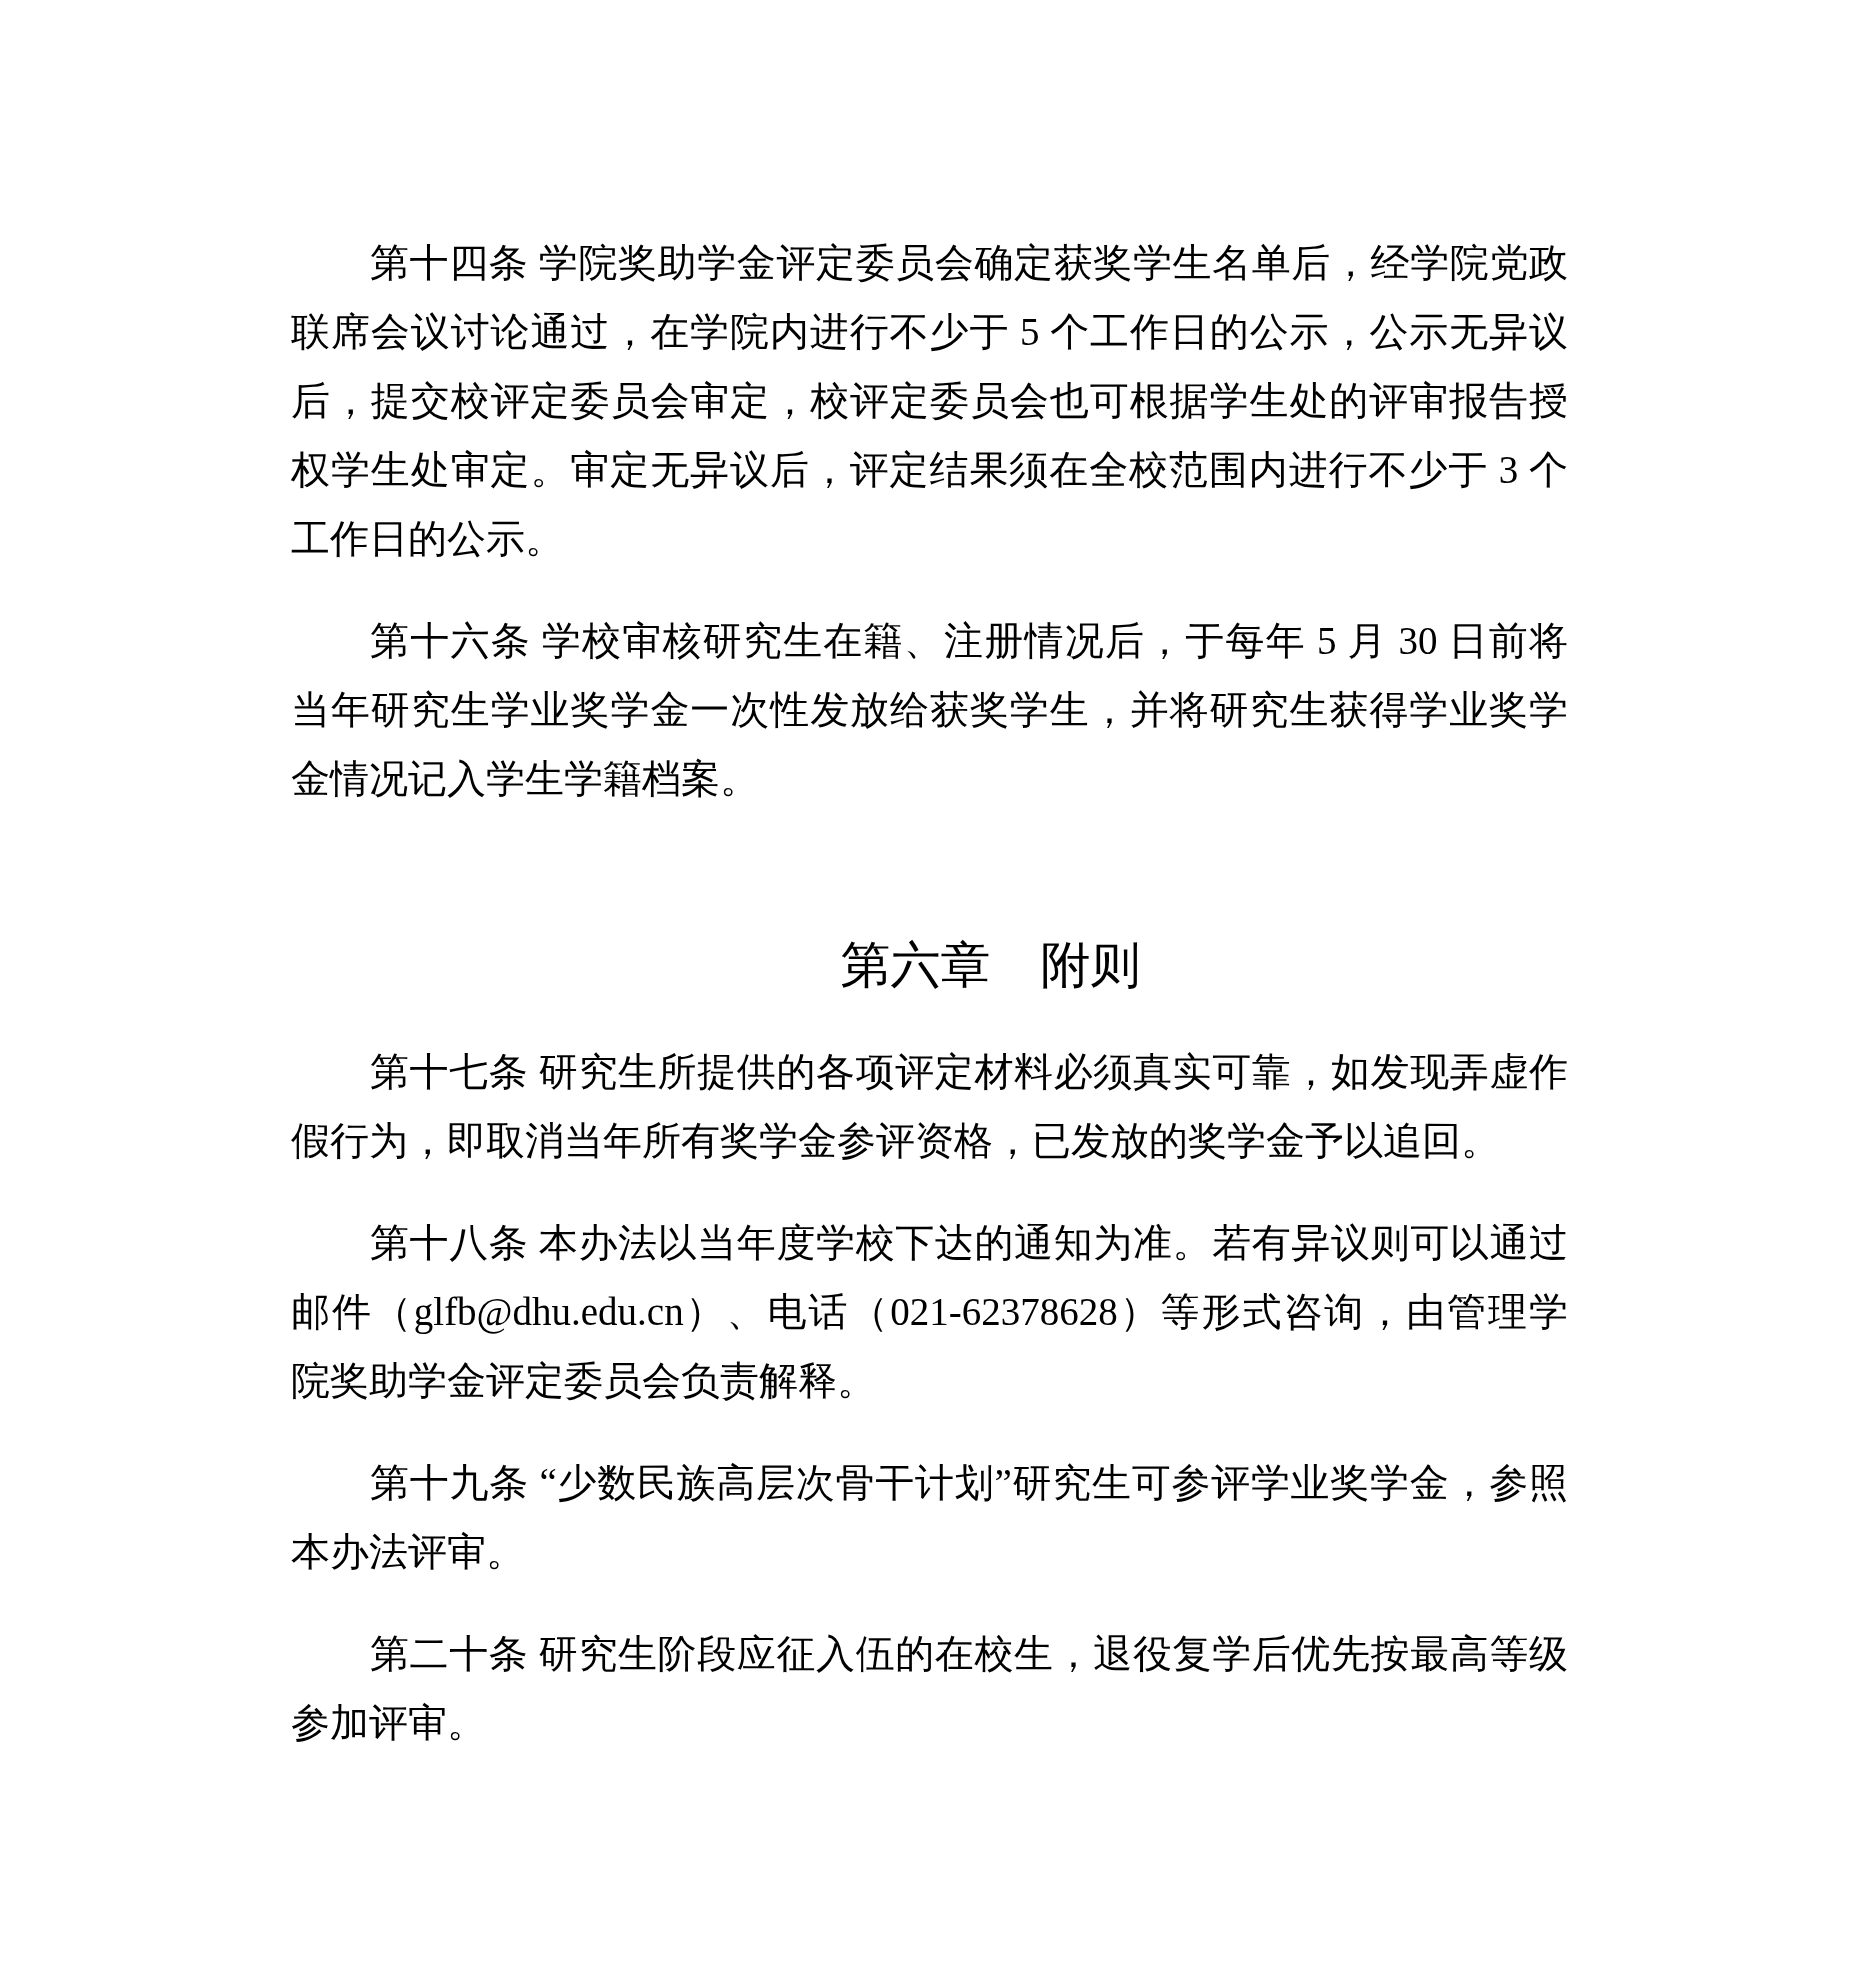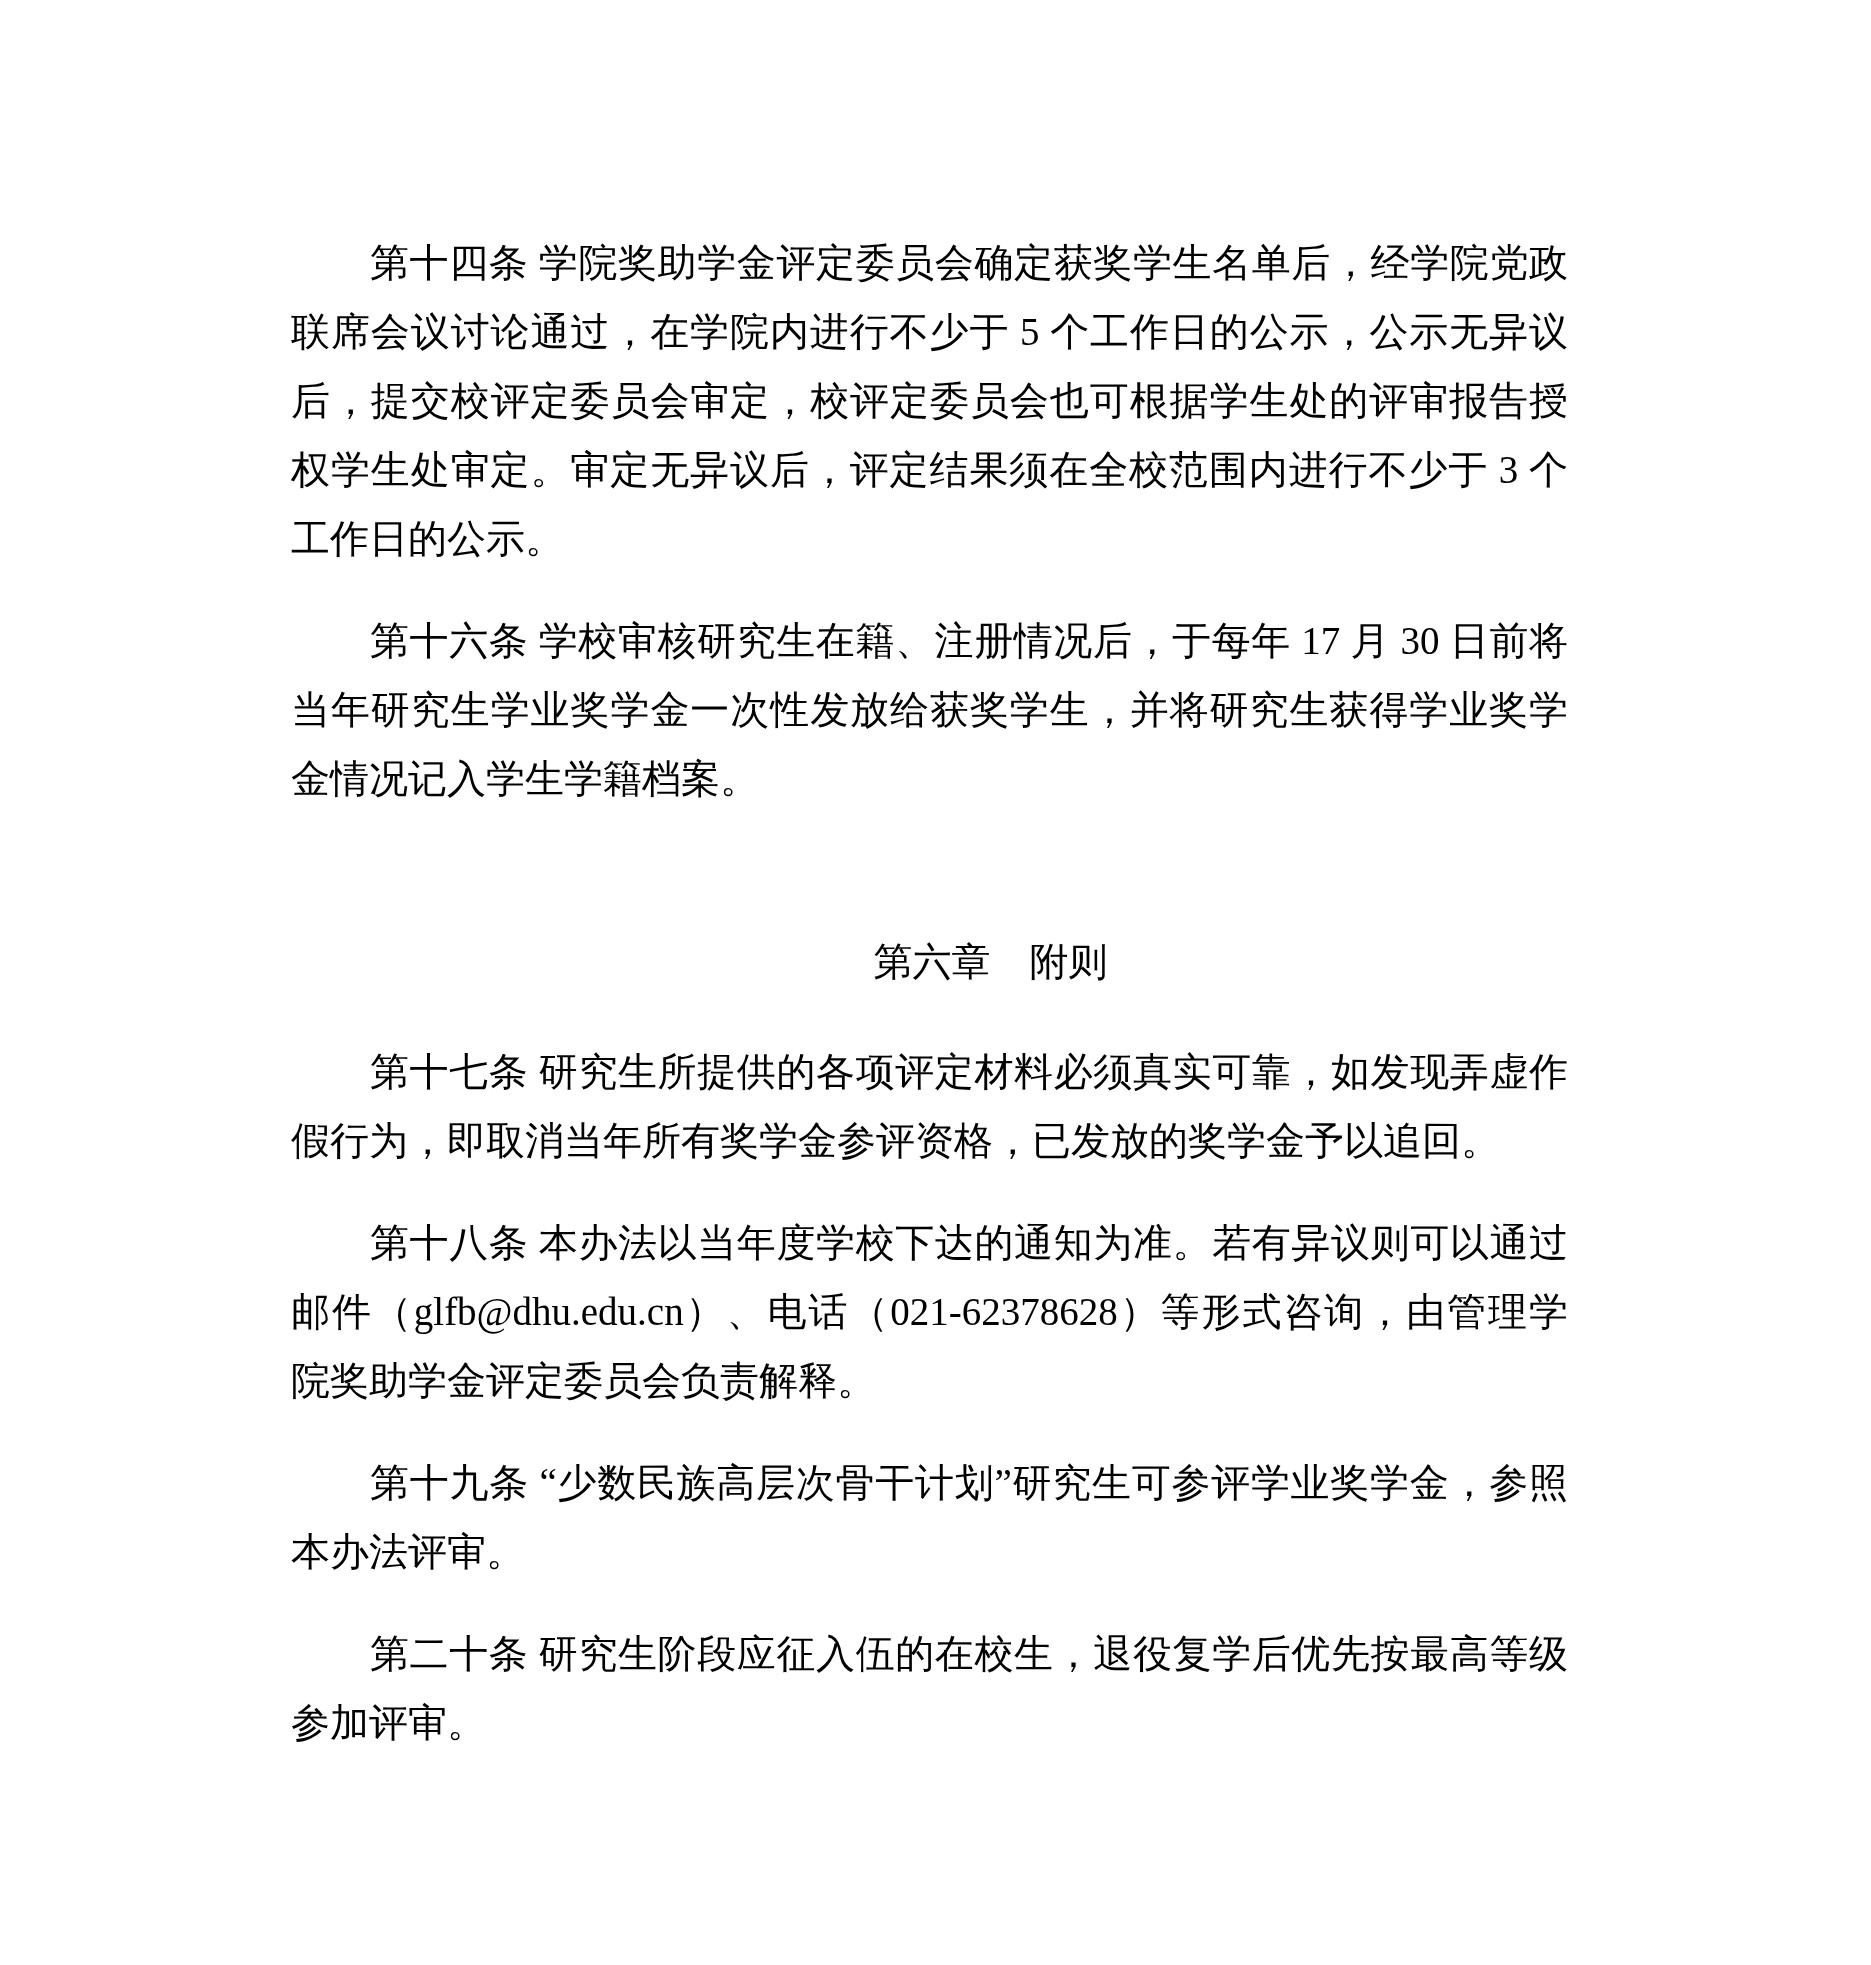--- a/index.html
+++ b/index.html
@@ -22,37 +22,36 @@
   }
   .body-para {
     margin: 0 16px 33px 0;
     text-indent: 79px;
     text-align: justify;
     text-justify: inter-ideograph;
     word-break: break-all;
   }
   .chapter-heading {
     margin: 118px 0 37px 0;
-    font-size: 39px;
+    font-size: 50px;
     font-weight: normal;
     line-height: 69px;
     text-align: center;
     text-indent: 106px;
-    font-family: Liberation Mono, monospace;
   }
 </style>
 </head>
 <body>
 
 <div class="page">
 
   <p class="body-para">第十四条 学院奖助学金评定委员会确定获奖学生名单后，经学院党政联席会议讨论通过，在学院内进行不少于 5 个工作日的公示，公示无异议后，提交校评定委员会审定，校评定委员会也可根据学生处的评审报告授权学生处审定。审定无异议后，评定结果须在全校范围内进行不少于 3 个工作日的公示。</p>
 
 
-  <p class="body-para">第十六条 学校审核研究生在籍、注册情况后，于每年 17 月 30 日前将当年研究生学业奖学金一次性发放给获奖学生，并将研究生获得学业奖学金情况记入学生学籍档案。</p>
+  <p class="body-para">第十六条 学校审核研究生在籍、注册情况后，于每年 5 月 30 日前将当年研究生学业奖学金一次性发放给获奖学生，并将研究生获得学业奖学金情况记入学生学籍档案。</p>
 
   <h2 class="chapter-heading">第六章　附则</h2>
 
   <p class="body-para">第十七条 研究生所提供的各项评定材料必须真实可靠，如发现弄虚作假行为，即取消当年所有奖学金参评资格，已发放的奖学金予以追回。</p>
 
   <p class="body-para">第十八条 本办法以当年度学校下达的通知为准。若有异议则可以通过邮件（glfb@dhu.edu.cn）、电话（021-62378628）等形式咨询，由管理学院奖助学金评定委员会负责解释。</p>
 
   <p class="body-para">第十九条 “少数民族高层次骨干计划”研究生可参评学业奖学金，参照本办法评审。</p>
 
   <p class="body-para">第二十条 研究生阶段应征入伍的在校生，退役复学后优先按最高等级参加评审。</p>

